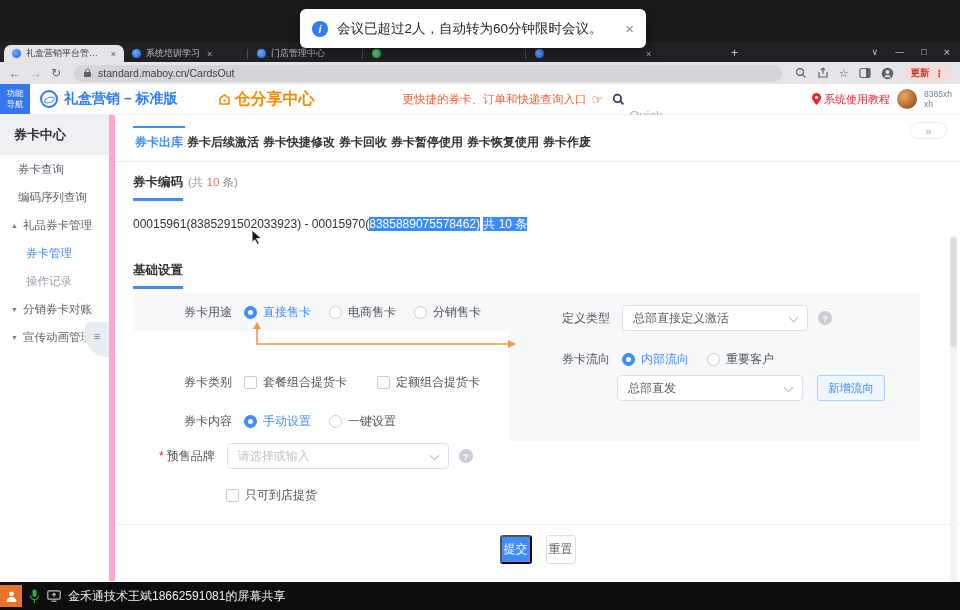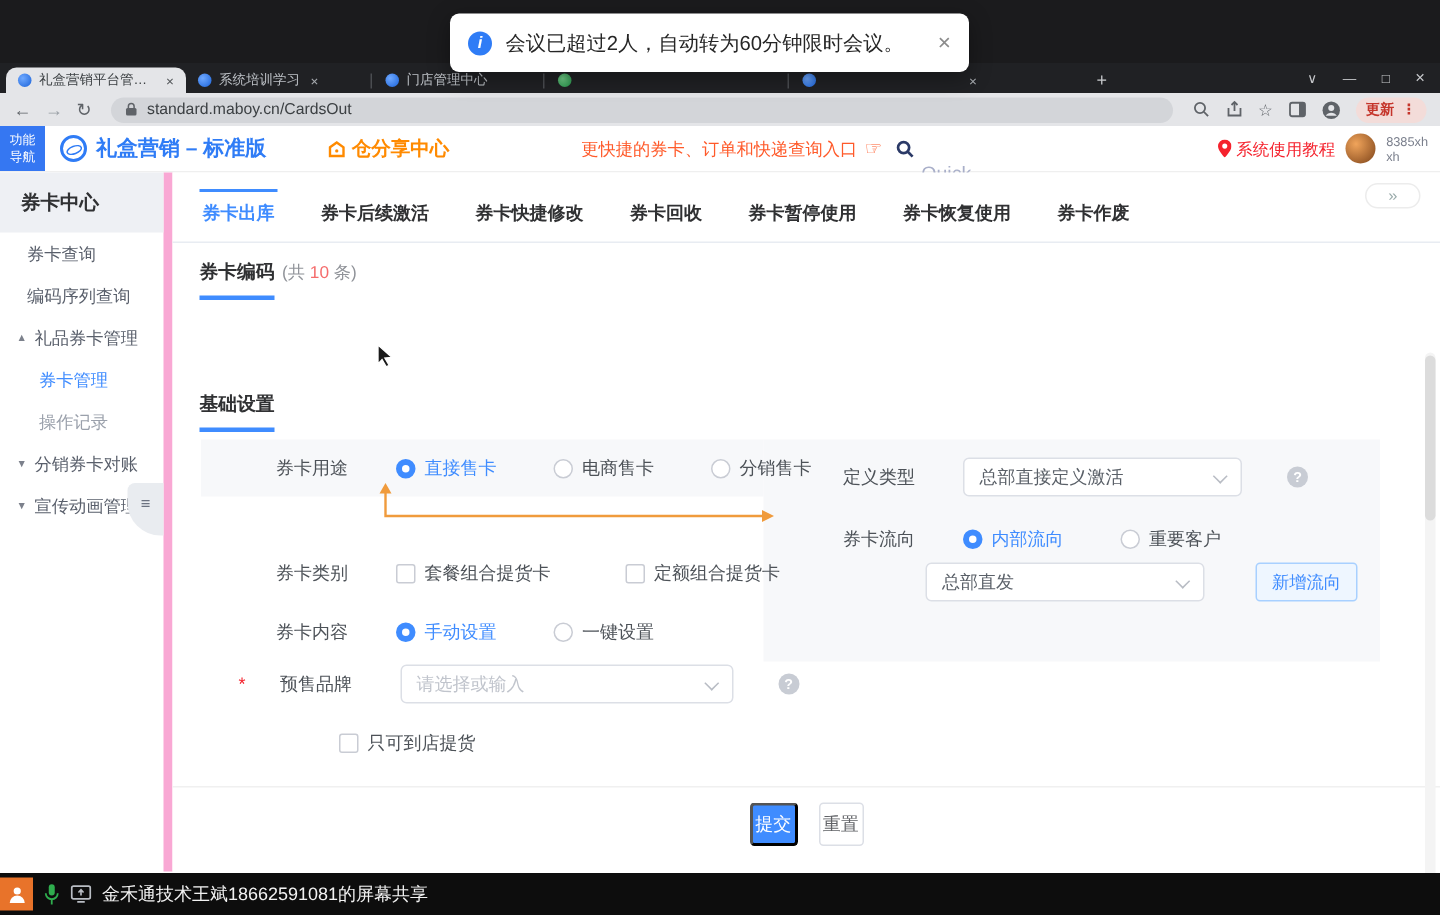--- a/index.html
+++ b/index.html
@@ -48,21 +48,21 @@
 
   
   .page { position:absolute; top:42px; left:0; width:960px; height:498px; background:#fff; overflow:hidden; }
   .app-header { height:31px; display:flex; align-items:center; border-bottom:1px solid #efefef; background:#fff; }
   .nav-btn { width:30px; height:30px; background:#3577f2; color:#fff; font-size:8.5px; line-height:1.25;
              display:flex; flex-direction:column; align-items:center; justify-content:center; flex:none; }
   .logo { width:18px; height:18px; margin-left:10px; border-radius:50%; border:2px solid #2f7cf6; position:relative; flex:none; }
   .logo::after { content:""; position:absolute; left:2px; top:5px; width:9px; height:4px; border-radius:50%;
                  border:1.4px solid #2f7cf6; transform:rotate(-20deg); }
   .brand { margin-left:6px; color:#2f7cf6; font-weight:700; font-size:14px; white-space:nowrap; }
-  .share-center { margin-left:40px; display:flex; align-items:center; gap:4px; color:#ff8a00; font-weight:700; font-size:13px; white-space:nowrap; }
+  .share-center { margin-left:40px; display:flex; align-items:center; gap:4px; color:#ff8a00; font-weight:700; font-size:16px; white-space:nowrap; }
   .promo { margin-left:88px; color:#ff5a2a; font-size:11.5px; white-space:nowrap; }
   .hand-ic { color:#ff5a2a; font-size:13px; margin-left:5px; }
   .quick { display:flex; align-items:center; gap:4px; margin-left:9px; }
   .quick-label { color:#a9afc9; font-size:13px;margin-top:33px; }
   .header-right { margin-left:auto; display:flex; align-items:center; gap:7px; padding-right:8px; }
   .tutorial { display:flex; align-items:center; gap:3px; color:#f5222d; font-size:11px; white-space:nowrap; }
   .avatar { width:20px; height:20px; border-radius:50%; background:radial-gradient(circle at 35% 35%, #f0a45b, #7c4218); flex:none; }
   .user-names { font-size:8.5px; color:#7a7f8c; line-height:1.2; }
 
   .app-body { display:flex; height:466px; }
@@ -79,37 +79,37 @@
   .side-item.dim { color:#9aa0ab; }
   .side-handle { position:absolute; right:0; top:207px; width:24px; height:35px; background:#e9ecf0;
                  border-radius:5px 0 0 22px; display:flex; align-items:flex-start; justify-content:center;
                  padding-top:8px; color:#6b7280; font-size:11px; }
 
   
   .main { flex:1; position:relative; background:#fff; }
   .collapse-pill { position:absolute; top:7px; right:13px; width:37px; height:17px; border:1px solid #ececec;
                    border-radius:9px; color:#9aa; font-size:11px; display:flex; align-items:center;
                    justify-content:center; background:#fff; }
-  .mtabs { position:absolute; top:11px; left:0; right:0; display:flex; gap:27px; padding-left:18px;
+  .mtabs { position:absolute; top:11px; left:0; right:0; display:flex; padding-left:18px;
            border-bottom:1px solid #e8ecf2; }
   .mtab { font-size:12px; font-weight:700; color:#303133; padding:6px 2px 10px; border-top:2px solid transparent; cursor:pointer; }
   .mtab.active { color:#3f8cff; border-top-color:#3f8cff; }
   .sec { position:absolute; left:18px; }
   .sec-title { display:inline-block; font-size:12.5px; font-weight:700; color:#303133; padding-bottom:7px;
                border-bottom:3px solid #3f8cff; }
   .sec-count { font-size:11.5px; color:#909399; margin-left:5px; }
   .red { color:#f56c6c; }
   .code-line { position:absolute; left:18px; top:101px; font-size:12px; color:#303133; }
   .selhl { background:#3b8dff; color:#fff; }
   .cursor { position:absolute; left:136px; top:114px; z-index:5; }
 
   .form-area { position:absolute; left:19px; top:178px; width:786px; height:216px; font-size:12px; }
   .gray-left { position:absolute; left:0; top:0; width:375px; height:38px; background:#f7f8fa; }
   .gray-right { position:absolute; left:375px; top:0; width:411px; height:148px; background:#f7f8fa; }
-  .frow { position:absolute; display:flex; align-items:center;gap:20px; }
+  .frow { position:absolute; display:flex; align-items:center; }
   .flabel { color:#4d5258; margin-right:12px; }
   .radio { width:13px; height:13px; border-radius:50%; border:1px solid #c9ccd4; background:#fff; flex:none; }
   .radio.on { border:4px solid #3f8cff; }
   .check { width:13px; height:13px; border:1px solid #c9ccd4; border-radius:2px; background:#fff; flex:none; }
   .opt { display:flex; align-items:center; gap:6px; margin-right:18px; color:#4d5258; }
   .opt .blue { color:#3f8cff; }
   .sel-box { height:26px; background:#fff; border:1px solid #dcdfe6; border-radius:4px; display:flex;
              align-items:center; padding:0 26px 0 10px; color:#5a6068; position:relative; }
   .sel-box .chev { position:absolute; right:10px; top:8px; width:7px; height:7px; border-right:1.4px solid #b8bcc4;
                    border-bottom:1.4px solid #b8bcc4; transform:rotate(45deg); }
@@ -298,20 +298,24 @@
             <div class="mtab">券卡回收</div>
             <div class="mtab">券卡暂停使用</div>
             <div class="mtab">券卡恢复使用</div>
             <div class="mtab">券卡作废</div>
           </div>
 
           <div class="sec" style="top:57px">
             <span class="sec-title">券卡编码</span><span class="sec-count"><span>(共 </span><span class="red">10</span><span> 条)</span></span>
           </div>
 
+          <div class="code-line">
+            <span>00015961(8385291502033923) - 00015970(</span><span class="selhl">8385889075578462)</span>
+            <span class="selhl">共 10 条</span>
+          </div>
 
           <svg class="cursor" width="12" height="17" viewBox="0 0 12 17">
             <path d="M1 1l9.2 8.2-4.6.5 2.8 4.8-1.9 1.1-2.8-4.9L1 13.6z" fill="#1a1a1a" stroke="#fff" stroke-width="0.9"></path>
           </svg>
 
           <div class="sec" style="top:145px">
             <span class="sec-title">基础设置</span>
           </div>
 
           <div class="form-area">

